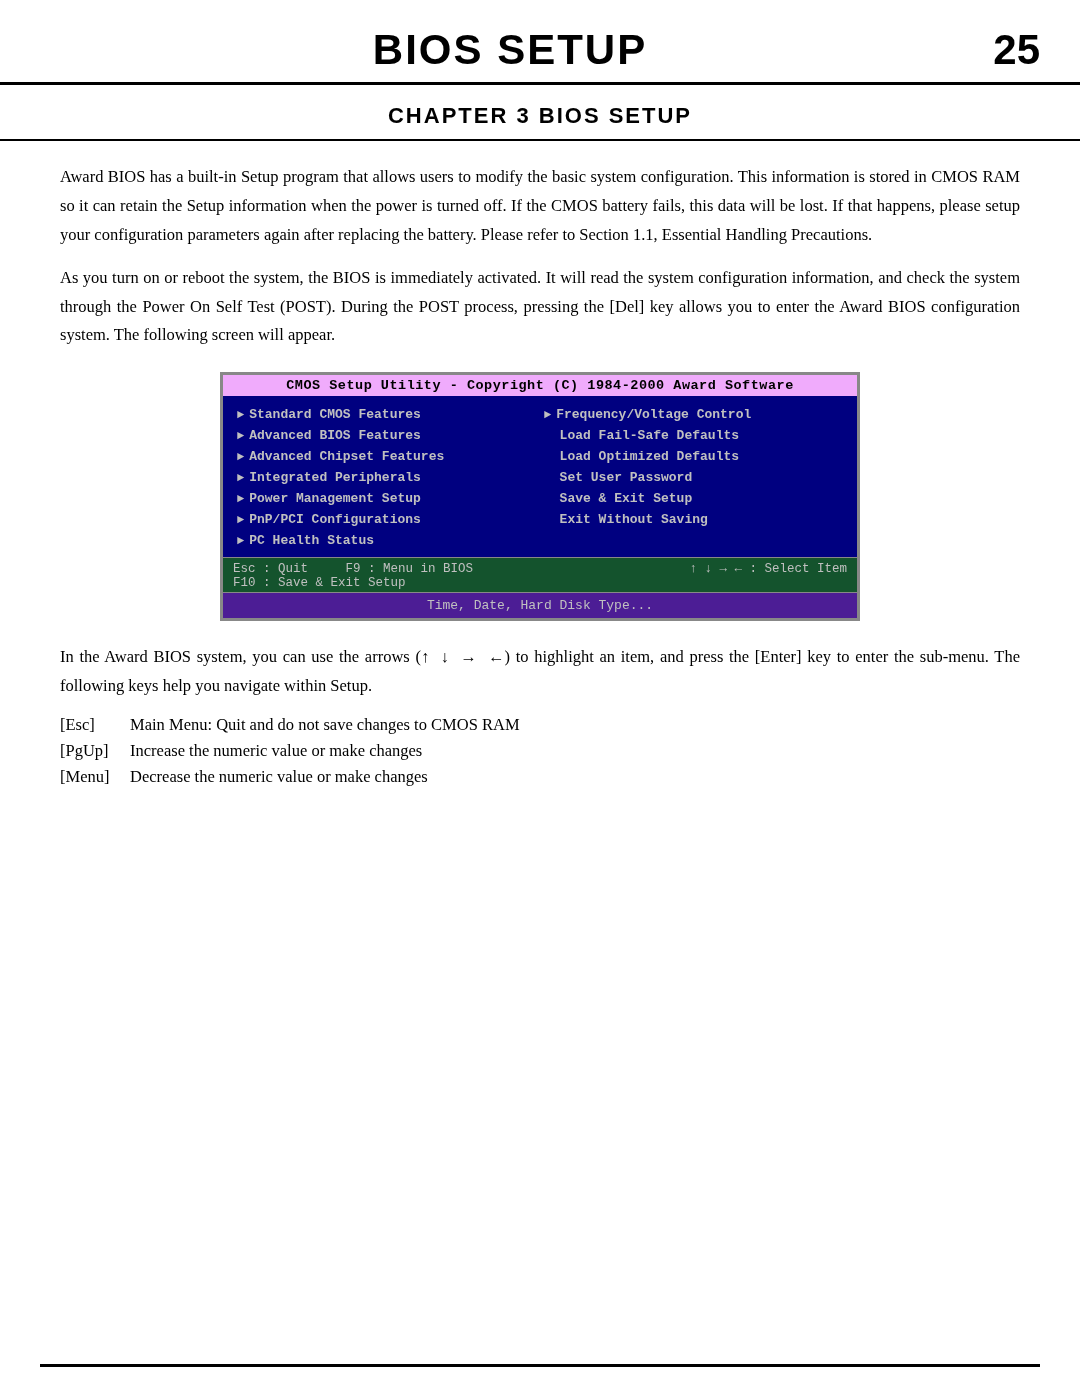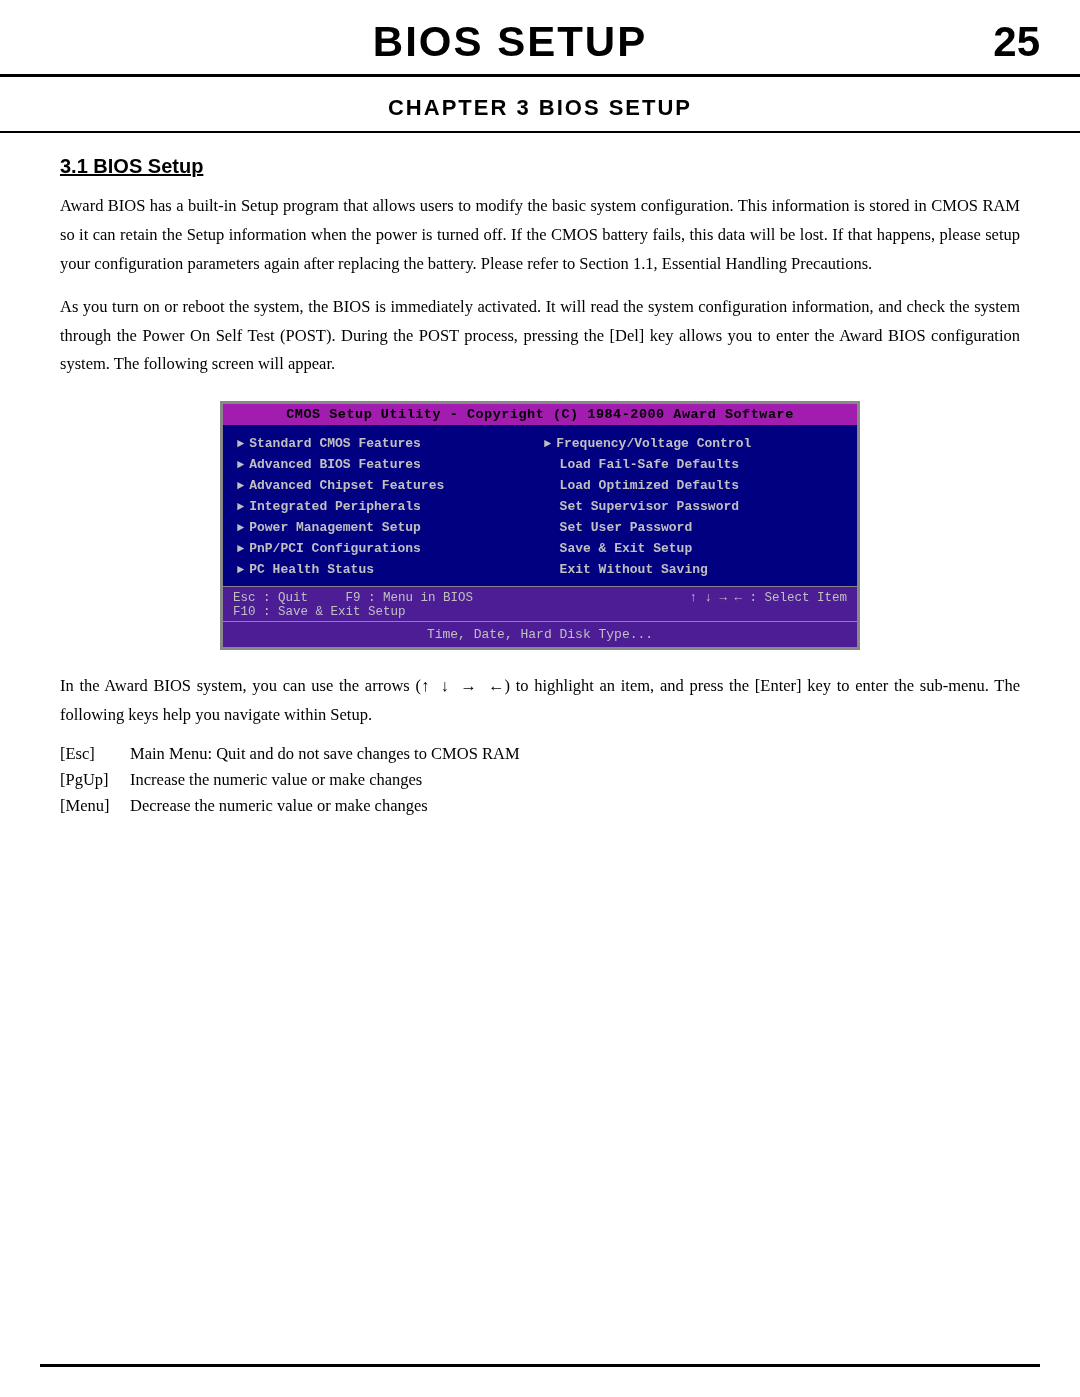--- a/index.html
+++ b/index.html
@@ -19,21 +19,21 @@
       width: 1080px;
       min-height: 1397px;
       position: relative;
     }
 
     
     .page-header {
       display: flex;
       align-items: flex-start;
       border-bottom: 3px solid #000;
-      padding: 18px 40px 8px 40px;
+      padding: 26px 40px 8px 40px;
       margin-bottom: 0;
     }
 
     .header-title {
       font-size: 42px;
       font-weight: 900;
       font-family: Arial, Helvetica, sans-serif;
       letter-spacing: 2px;
       flex: 1;
       text-align: center;
@@ -94,21 +94,21 @@
       background: #000080;
       color: #c0c0c0;
       font-family: "Courier New", Courier, monospace;
       font-size: 13.5px;
       width: 640px;
       border: 3px solid #888;
       padding: 0;
     }
 
     .bios-title-bar {
-      background: #a21caf;
+      background: #f0abfc;
       color: #000000;
       text-align: center;
       font-family: "Courier New", Courier, monospace;
       font-size: 13.5px;
       font-weight: bold;
       padding: 3px 6px;
       letter-spacing: 0.5px;
     }
 
     .bios-menu-area {
@@ -148,21 +148,21 @@
       font-size: 13px;
       color: #c0c0c0;
     }
 
     .bios-right-item.has-arrow {
       display: flex;
       align-items: center;
     }
 
     .bios-footer {
-      background: #4c1d95;
+      background: #14532d;
       border-top: 1px solid #888;
       padding: 4px 10px 2px 10px;
       font-family: "Courier New", Courier, monospace;
       font-size: 12.5px;
       color: #c0c0c0;
     }
 
     .bios-footer-line {
       display: flex;
       justify-content: space-between;
@@ -231,21 +231,20 @@
 
   <div class="page-header">
     <div class="header-title">BIOS SETUP</div>
     <div class="page-number">25</div>
   </div>
 
   <div class="chapter-heading">CHAPTER  3  BIOS SETUP</div>
 
   <div class="content">
 
-    <div class="section-heading">3.1 BIOS Setup</div>
     <p class="body-text">Award BIOS has a built-in Setup program that allows users to modify the basic system configuration.  This information is stored in CMOS RAM  so it can retain the Setup information when the power is turned off.  If the CMOS battery fails, this data will be lost.  If that happens, please setup your configuration parameters again after replacing the battery.  Please refer to Section 1.1, Essential Handling Precautions.</p>
 
     <p class="body-text">As you turn on or reboot the system, the BIOS is immediately activated.  It will read the system configuration information, and check the system through the Power On Self Test (POST).  During the POST process, pressing the [Del] key allows you to enter the Award BIOS configuration system.  The following screen will appear.</p>
 
     <div class="bios-screen-wrapper">
       <div class="bios-screen">
         <div class="bios-title-bar">CMOS Setup Utility - Copyright (C) 1984-2000 Award Software</div>
         <div class="bios-menu-area">
           <div class="bios-col">
             <div class="bios-menu-item">
@@ -280,23 +279,20 @@
           <div class="bios-col">
             <div class="bios-right-item has-arrow">
               <span class="bios-arrow">►</span>
               <span class="bios-item-text">Frequency/Voltage Control</span>
             </div>
             <div class="bios-right-item">
               <span class="bios-item-text">&nbsp;&nbsp;Load Fail-Safe Defaults</span>
             </div>
             <div class="bios-right-item">
               <span class="bios-item-text">&nbsp;&nbsp;Load Optimized Defaults</span>
-            </div>
-            <div class="bios-right-item">
-              <span class="bios-item-text">&nbsp;&nbsp;Set Supervisor Password</span>
             </div>
             <div class="bios-right-item">
               <span class="bios-item-text">&nbsp;&nbsp;Set User Password</span>
             </div>
             <div class="bios-right-item">
               <span class="bios-item-text">&nbsp;&nbsp;Save &amp; Exit Setup</span>
             </div>
             <div class="bios-right-item">
               <span class="bios-item-text">&nbsp;&nbsp;Exit Without Saving</span>
             </div>

